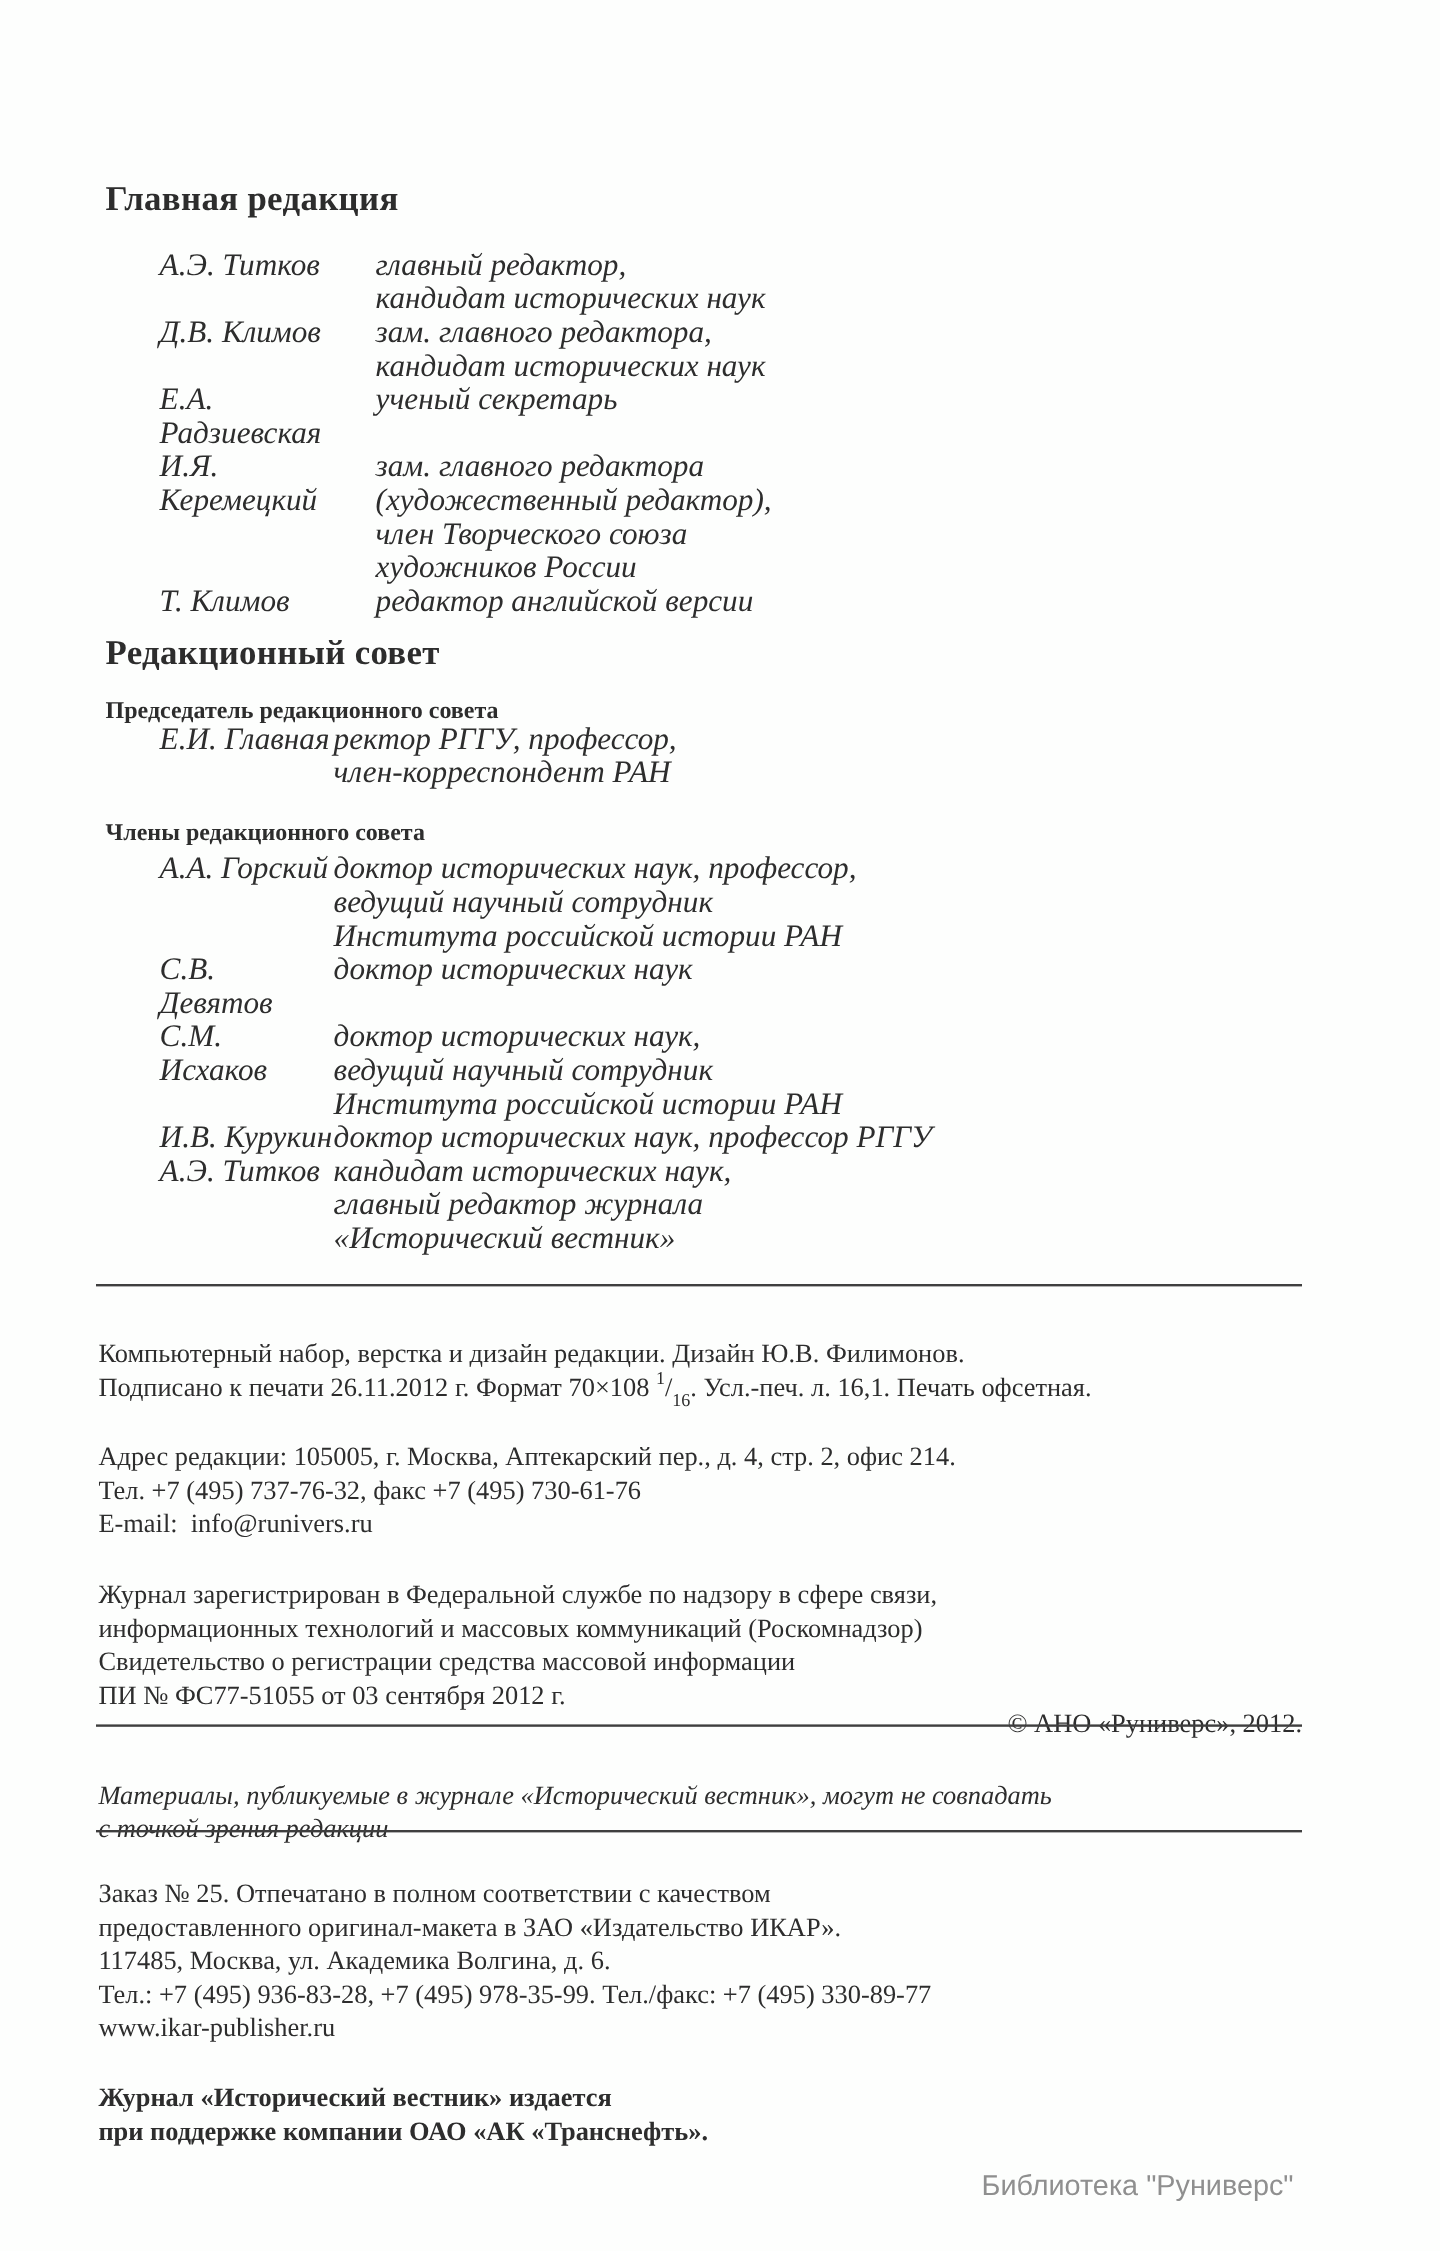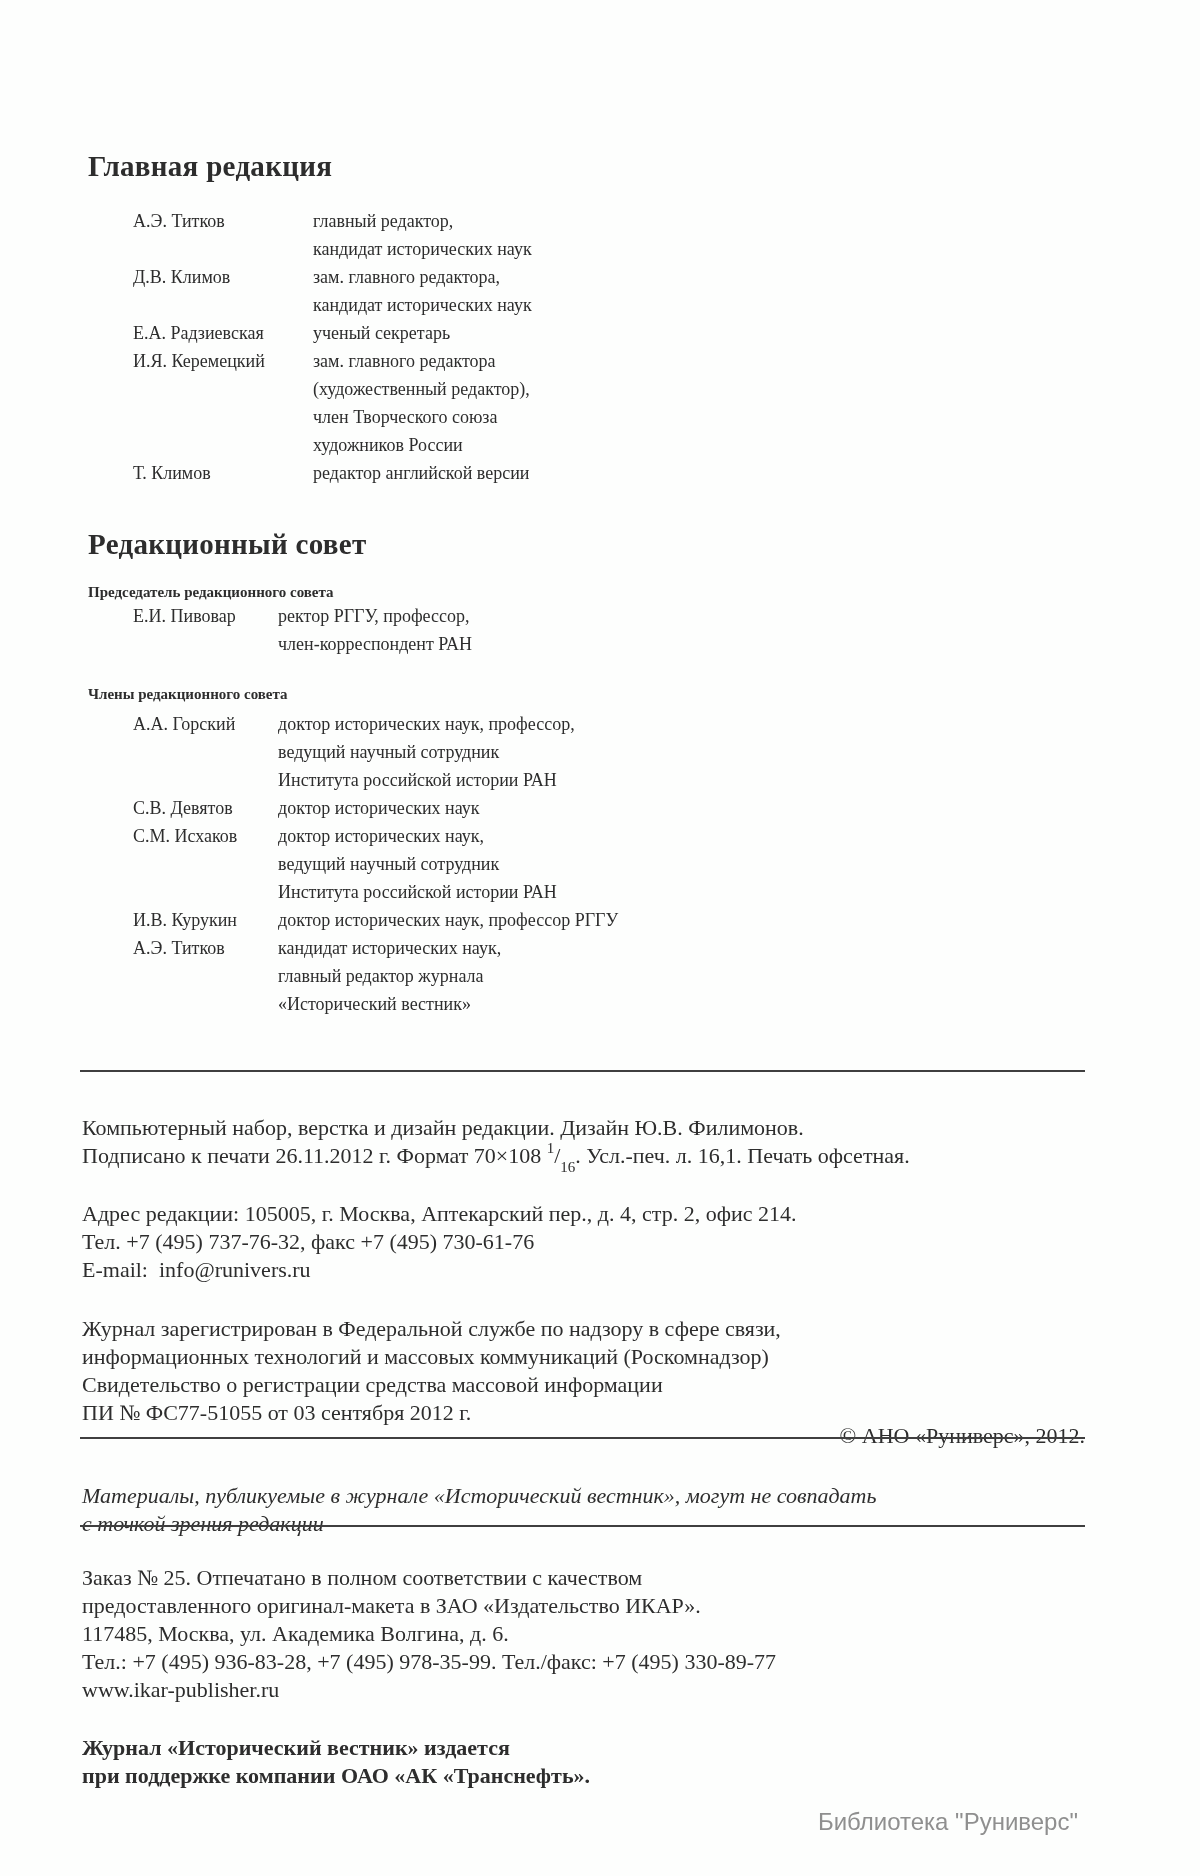--- a/index.html
+++ b/index.html
@@ -20,26 +20,26 @@
   .h1 {
     left: 88px;
     font-size: 29px;
     font-weight: 700;
     line-height: 34px;
     letter-spacing: 0.3px;
     margin: 0;
   }
   .subhead {
     left: 88px;
-    font-size: 15px;
+    font-size: 20px;
     font-weight: 700;
     line-height: 28px;
     margin: 0;
   }
-  .list { left: 133px; font-size: 18px; line-height: 28px; }
+  .list { left: 133px; font-size: 26px; line-height: 28px; font-style: italic; }
   .entry { display: flex; align-items: flex-start; }
   .entry-name { width: 180px; flex: none; }
   .council .entry-name { width: 145px; }
   .entry-role { white-space: pre-line; }
   .para {
     left: 82px;
     font-size: 22px;
     line-height: 28px;
     margin-top: 30px;
   }
@@ -108,21 +108,21 @@
       <div class="entry-role">редактор английской версии</div>
     </div>
   </div>
 
   <h1 class="abs h1" style="top:527px">Редакционный совет</h1>
 
   <h2 class="abs subhead" style="top:578px">Председатель редакционного совета</h2>
 
   <div class="abs list council" style="top:602px">
     <div class="entry">
-      <div class="entry-name">Е.И. Пивовар</div>
+      <div class="entry-name">Е.И. Главная</div>
       <div class="entry-role">ректор РГГУ, профессор,
 член-корреспондент РАН</div>
     </div>
   </div>
 
   <h2 class="abs subhead" style="top:680px">Члены редакционного совета</h2>
 
   <div class="abs list council" style="top:710px">
     <div class="entry">
       <div class="entry-name">А.А. Горский</div>

